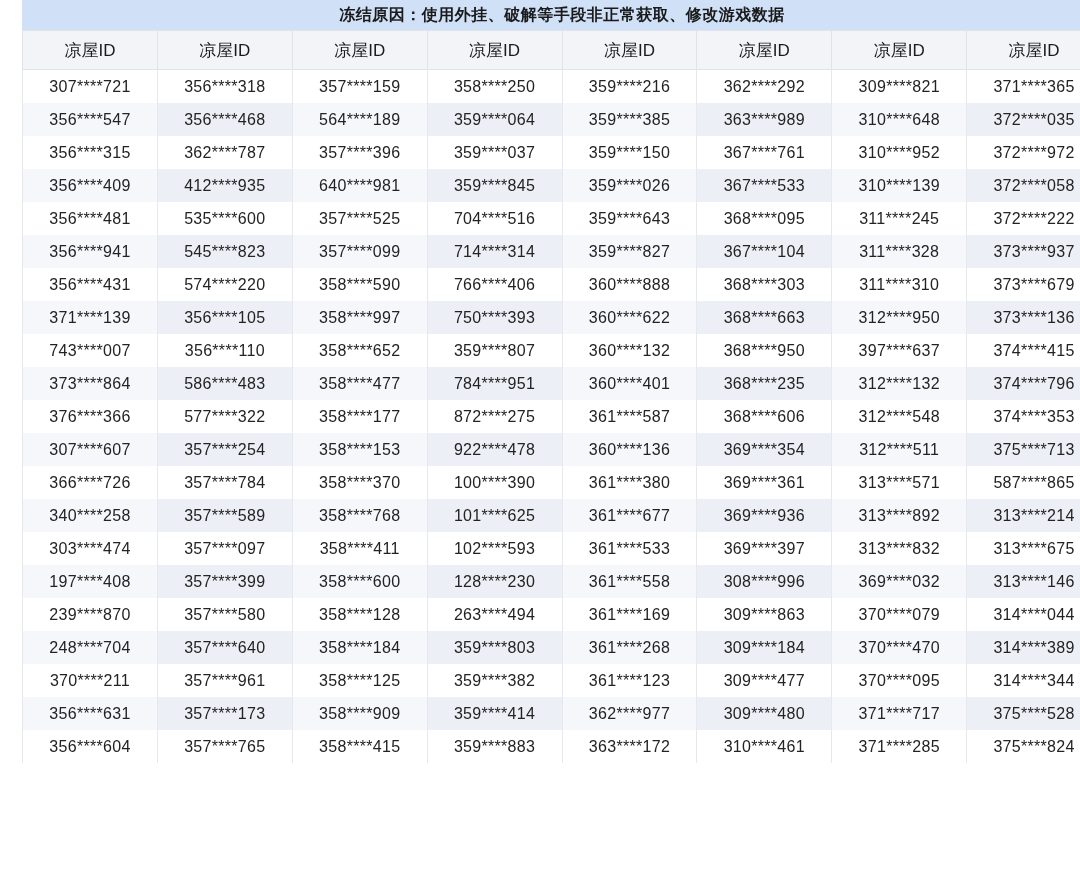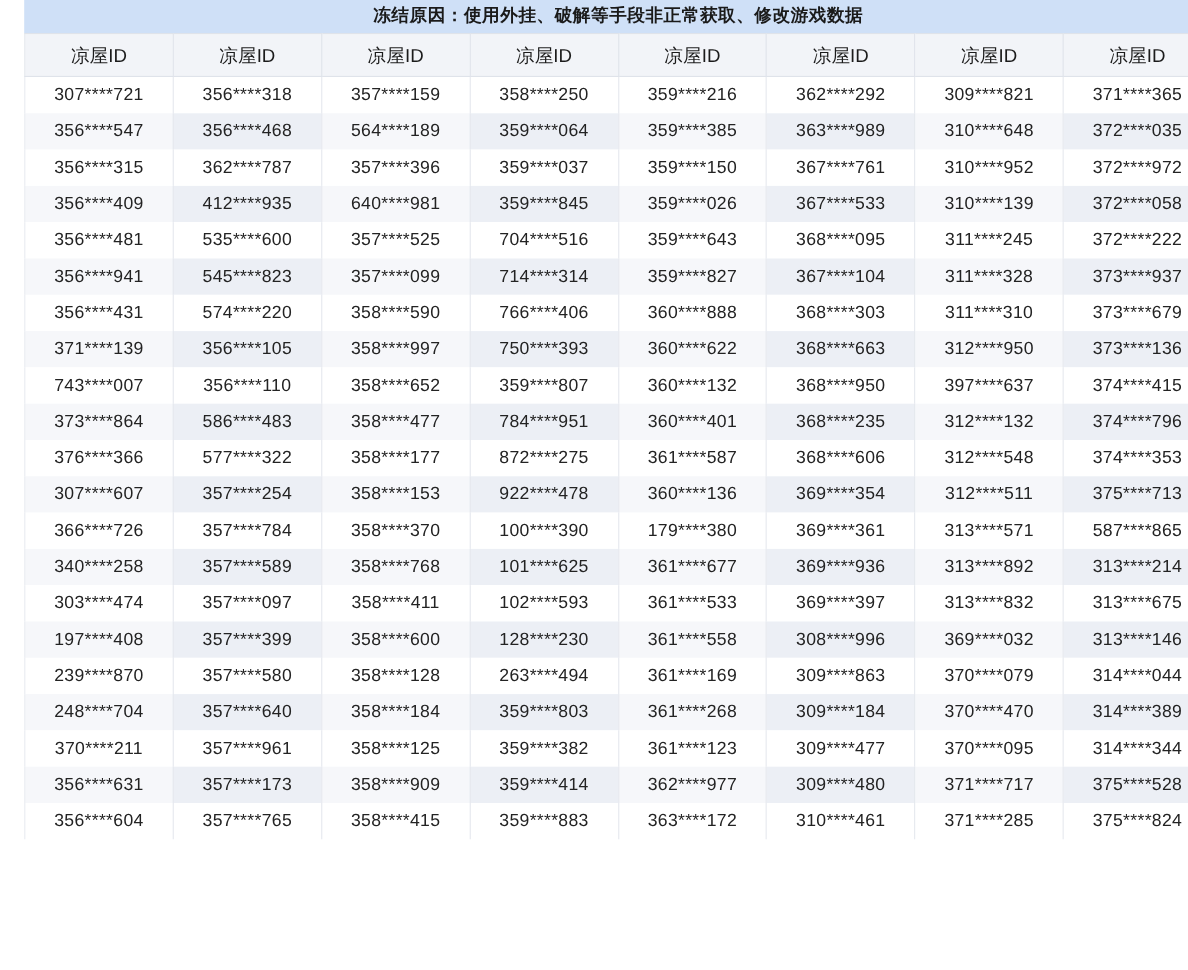--- a/index.html
+++ b/index.html
@@ -212,21 +212,21 @@
             <td>360****136</td>
             <td class="col-even">369****354</td>
             <td>312****511</td>
             <td class="col-even">375****713</td>
           </tr>
           <tr>
             <td>366****726</td>
             <td class="col-even">357****784</td>
             <td>358****370</td>
             <td class="col-even">100****390</td>
-            <td>179****380</td>
+            <td>361****380</td>
             <td class="col-even">369****361</td>
             <td>313****571</td>
             <td class="col-even">587****865</td>
           </tr>
           <tr>
             <td>340****258</td>
             <td class="col-even">357****589</td>
             <td>358****768</td>
             <td class="col-even">101****625</td>
             <td>361****677</td>

